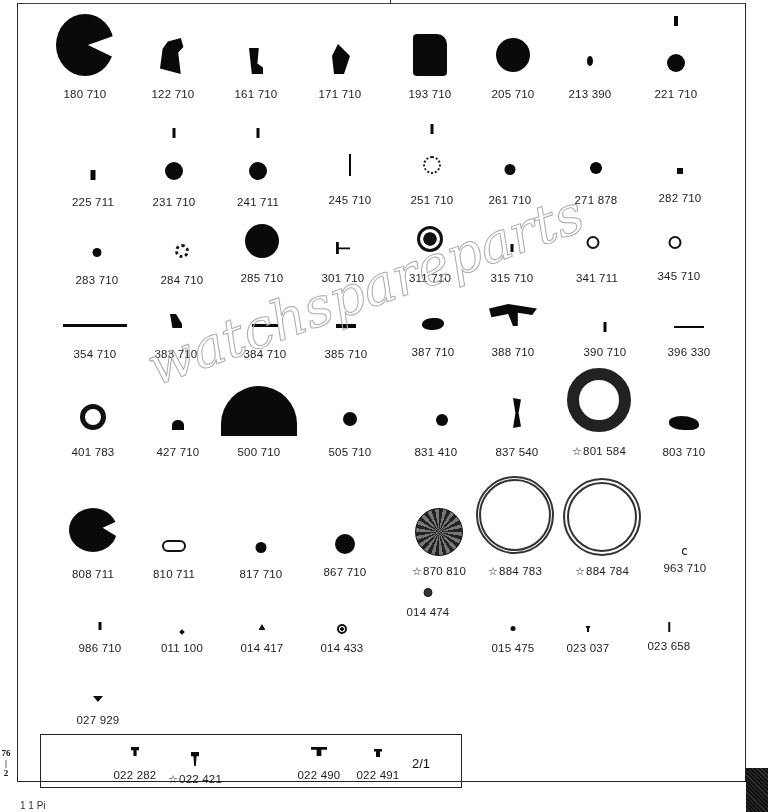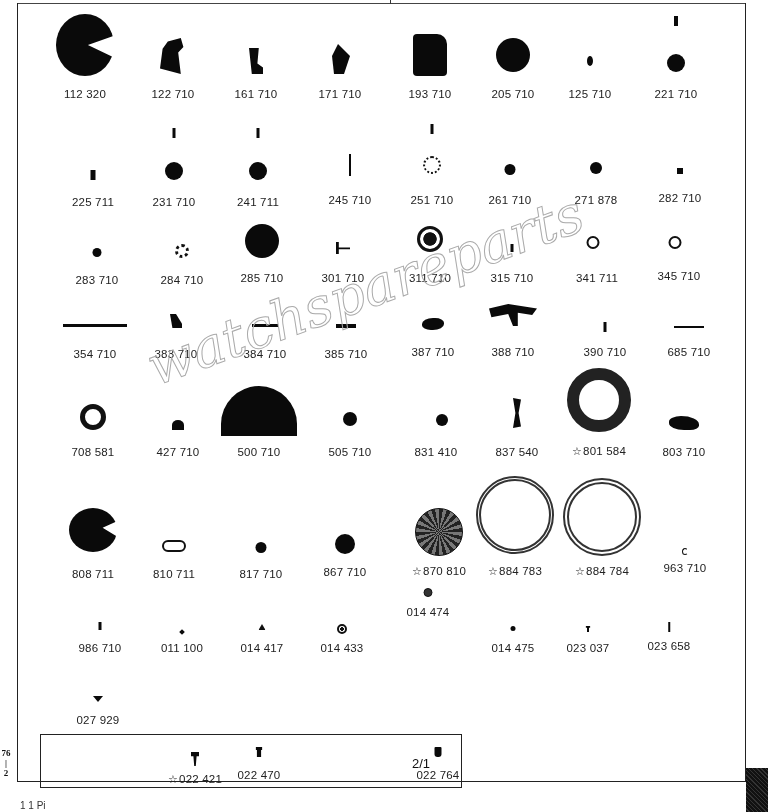--- a/index.html
+++ b/index.html
@@ -31,21 +31,21 @@
 </style>
 </head>
 <body>
 
 <div class="topline"></div>
 <div class="topdiv"></div>
 <div class="frame"></div>
 
 <div class="part" style="left:42px;top:10px;height:90px">
   <div class="shape" style="top:4px;width:58px;height:62px;border-radius:50%;clip-path:polygon(0 0,100% 0,100% 35%,55% 50%,100% 70%,100% 100%,0 100%)"></div>
-  <span class="label">112 320</span>
+  <span class="label">180 710</span>
 </div>
 <div class="part" style="left:130px;top:10px;height:90px">
   <div class="shape" style="top:28px;width:26px;height:36px;clip-path:polygon(30% 10%,80% 0,90% 25%,70% 40%,80% 100%,0 85%,10% 30%)"></div>
   <span class="label">122 710</span>
 </div>
 <div class="part" style="left:213px;top:10px;height:90px">
   <div class="shape" style="top:38px;width:14px;height:26px;clip-path:polygon(0 0,70% 0,60% 60%,100% 75%,100% 100%,20% 100%)"></div>
   <span class="label">161 710</span>
 </div>
 <div class="part" style="left:297px;top:10px;height:90px">
@@ -55,21 +55,21 @@
 <div class="part" style="left:387px;top:10px;height:90px">
   <div class="shape" style="top:24px;width:34px;height:42px;border-radius:4px 10px 4px 4px"></div>
   <span class="label">193 710</span>
 </div>
 <div class="part" style="left:470px;top:10px;height:90px">
   <div class="shape" style="top:28px;width:34px;height:34px;border-radius:50%"></div>
   <span class="label">205 710</span>
 </div>
 <div class="part" style="left:547px;top:10px;height:90px">
   <div class="shape" style="top:46px;width:6px;height:10px;border-radius:50%"></div>
-  <span class="label">125 710</span>
+  <span class="label">213 390</span>
 </div>
 <div class="part" style="left:633px;top:10px;height:90px">
   <div class="shape" style="top:6px;width:4px;height:10px"></div>
   <div class="shape" style="top:44px;width:18px;height:18px;border-radius:50%"></div>
   <span class="label">221 710</span>
 </div>
 
 <div class="part" style="left:50px;top:120px;height:88px">
   <div class="shape" style="top:50px;width:5px;height:10px"></div>
   <span class="label">225 711</span>
@@ -162,26 +162,26 @@
 <div class="part" style="left:470px;top:300px;height:58px">
   <div class="shape" style="top:4px;width:48px;height:22px;clip-path:polygon(0 20%,40% 0,100% 20%,90% 50%,60% 40%,60% 100%,50% 100%,40% 45%,5% 60%)"></div>
   <span class="label">388 710</span>
 </div>
 <div class="part" style="left:562px;top:300px;height:58px">
   <div class="shape" style="top:22px;width:3px;height:10px"></div>
   <span class="label">390 710</span>
 </div>
 <div class="part" style="left:646px;top:300px;height:58px">
   <div class="shape" style="top:26px;width:30px;height:2px"></div>
-  <span class="label">685 710</span>
+  <span class="label">396 330</span>
 </div>
 
 <div class="part" style="left:50px;top:390px;height:68px">
   <div class="ring" style="top:14px;width:16px;height:16px;border:5px solid #111"></div>
-  <span class="label">708 581</span>
+  <span class="label">401 783</span>
 </div>
 <div class="part" style="left:135px;top:390px;height:68px">
   <div class="shape" style="top:30px;width:12px;height:10px;border-radius:50% 50% 0 0"></div>
   <span class="label">427 710</span>
 </div>
 <div class="part" style="left:216px;top:380px;height:78px">
   <div class="shape" style="top:6px;width:76px;height:50px;border-radius:76px 76px 0 0"></div>
   <span class="label">500 710</span>
 </div>
 <div class="part" style="left:307px;top:390px;height:68px">
@@ -253,48 +253,52 @@
 <div class="part" style="left:299px;top:610px;height:44px">
   <div class="ring" style="top:14px;width:6px;height:6px;border:2px solid #111;background:radial-gradient(#111 40%,#fff 45%)"></div>
   <span class="label">014 433</span>
 </div>
 <div class="part" style="left:385px;top:574px;height:44px">
   <div class="ring" style="top:14px;width:7px;height:7px;background:#333;border:1px solid #111"></div>
   <span class="label">014 474</span>
 </div>
 <div class="part" style="left:470px;top:610px;height:44px">
   <div class="shape" style="top:16px;width:5px;height:5px;border-radius:50%"></div>
-  <span class="label">014 475</span>
+  <span class="label">015 475</span>
 </div>
 <div class="part" style="left:545px;top:610px;height:44px">
   <div class="shape" style="top:16px;width:5px;height:6px;clip-path:polygon(0 0,100% 0,100% 30%,70% 30%,70% 100%,30% 100%,30% 30%,0 30%)"></div>
   <span class="label">023 037</span>
 </div>
 <div class="part" style="left:626px;top:610px;height:42px">
   <div class="shape" style="top:12px;width:1.5px;height:10px"></div>
   <span class="label">023 658</span>
 </div>
 
 <div class="part" style="left:55px;top:690px;height:36px">
   <div class="shape" style="top:6px;width:10px;height:6px;clip-path:polygon(0 0,100% 0,50% 100%)"></div>
   <span class="label">027 929</span>
 </div>
 
 <div class="box">
+  <div class="part" style="left:62px;top:6px;height:40px">
+    <div class="shape" style="top:6px;width:8px;height:9px;clip-path:polygon(0 0,100% 0,100% 35%,70% 35%,70% 100%,30% 100%,30% 35%,0 35%)"></div>
+    <span class="label">022 282</span>
+  </div>
   <div class="part" style="left:122px;top:11px;height:40px">
     <div class="shape" style="top:6px;width:8px;height:14px;clip-path:polygon(0 0,100% 0,100% 30%,70% 30%,60% 100%,40% 100%,30% 30%,0 30%)"></div>
     <span class="label"><span class="star"></span><span>022 421</span></span>
   </div>
-  <div class="part" style="left:186px;top:6px;height:40px">
-    <div class="shape" style="top:6px;width:7px;height:10px;clip-path:polygon(0 0,100% 0,100% 30%,80% 30%,80% 100%,20% 100%,20% 30%,0 30%)"></div>
-    <span class="label">022 470</span>
+  <div class="part" style="left:246px;top:6px;height:40px">
+    <div class="shape" style="top:6px;width:16px;height:9px;clip-path:polygon(0 0,100% 0,100% 30%,65% 30%,65% 100%,35% 100%,35% 30%,0 30%)"></div>
+    <span class="label">022 490</span>
   </div>
-  <div class="part" style="left:365px;top:6px;height:40px">
-    <div class="shape" style="top:6px;width:7px;height:10px;border-radius:1px 1px 3px 3px"></div>
-    <span class="label">022 764</span>
+  <div class="part" style="left:305px;top:6px;height:40px">
+    <div class="shape" style="top:8px;width:8px;height:8px;clip-path:polygon(0 0,100% 0,100% 30%,75% 30%,75% 100%,25% 100%,25% 30%,0 30%)"></div>
+    <span class="label">022 491</span>
   </div>
 </div>
 <div class="frac">2/1</div>
 
 <div class="sidenote">
   <div>76</div>
   <div>|</div>
   <div>2</div>
 </div>
 <div class="corner"></div>

